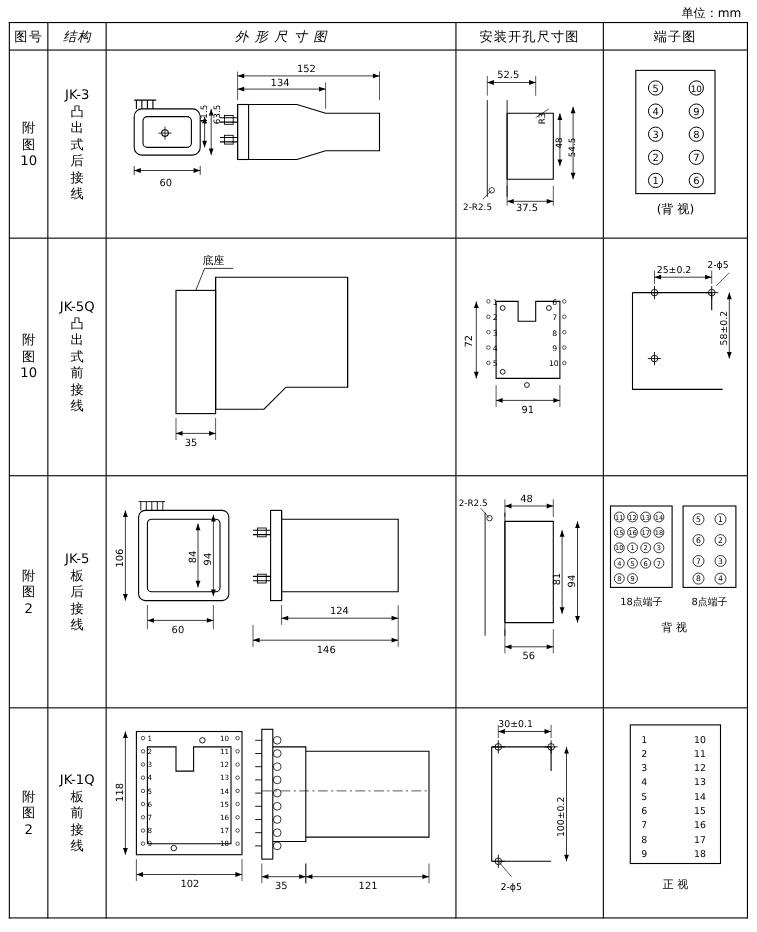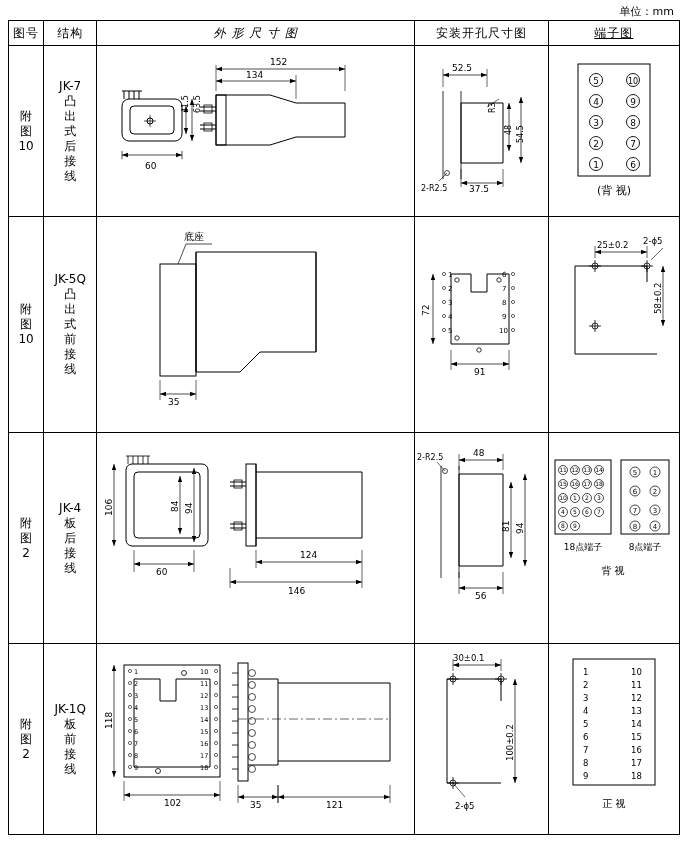--- a/index.html
+++ b/index.html
@@ -2,24 +2,24 @@
 <html><head>
 <meta charset="utf-8">
 <style>
   html,body{margin:0;padding:0;background:#fff;}
   body{width:688px;height:847px;font-family:"DejaVu Sans","Liberation Sans",sans-serif;color:#000;position:relative;overflow:hidden;}
   .unit{position:absolute;right:14px;top:4px;font-size:11px;margin-left:48px;}
   table.main{position:absolute;left:8px;top:20px;width:672px;border-collapse:collapse;}
   table.main td,table.main th{border:1px solid #000;padding:0;vertical-align:middle;text-align:center;}
   .hdr{height:24px;font-size:12px;font-weight:normal;letter-spacing:1px;}
   .c1{width:34px;}
-  .c2{width:52px;}
+  .c2{width:52px;font-style:italic;}
   .c3{width:316px;font-style:italic;}
   .c4{width:132px;font-family:Liberation Serif, serif;}
-  .c5{width:130px;text-decoration:underline;}
+  .c5{width:130px;}
   .vert{font-size:12px;line-height:15px;letter-spacing:0;writing-mode:horizontal-tb;}
   svg{display:block;margin:0 auto;}
   text{font-family:"DejaVu Sans","Liberation Sans",sans-serif;}
   .r1 td{height:170px;}
   .r2 td{height:215px;}
   .r3 td{height:210px;}
   .r4 td{height:190px;}
 </style>
 </head>
 <body>
@@ -39,21 +39,21 @@
   <tr class="r1">
     <td>
       <div class="vert">
         <span>附</span><br>
         <span>图</span><br>
         <span>10</span>
       </div>
     </td>
     <td>
       <div class="vert">
-        <span>JK-7</span><br>
+        <span>JK-3</span><br>
         <span>凸</span><br>
         <span>出</span><br>
         <span>式</span><br>
         <span>后</span><br>
         <span>接</span><br>
         <span>线</span>
       </div>
     </td>
     <td>
       <svg width="312" height="160" viewBox="0 0 312 160">
@@ -271,21 +271,21 @@
   <tr class="r3">
     <td>
       <div class="vert">
         <span>附</span><br>
         <span>图</span><br>
         <span>2</span>
       </div>
     </td>
     <td>
       <div class="vert">
-        <span>JK-4</span><br>
+        <span>JK-5</span><br>
         <span>板</span><br>
         <span>后</span><br>
         <span>接</span><br>
         <span>线</span>
       </div>
     </td>
     <td>
       <svg width="312" height="200" viewBox="0 0 312 200">
 
         <rect x="26" y="26" rx="6" ry="6" width="82" height="82" fill="none" stroke="#000" stroke-width="1"></rect>

